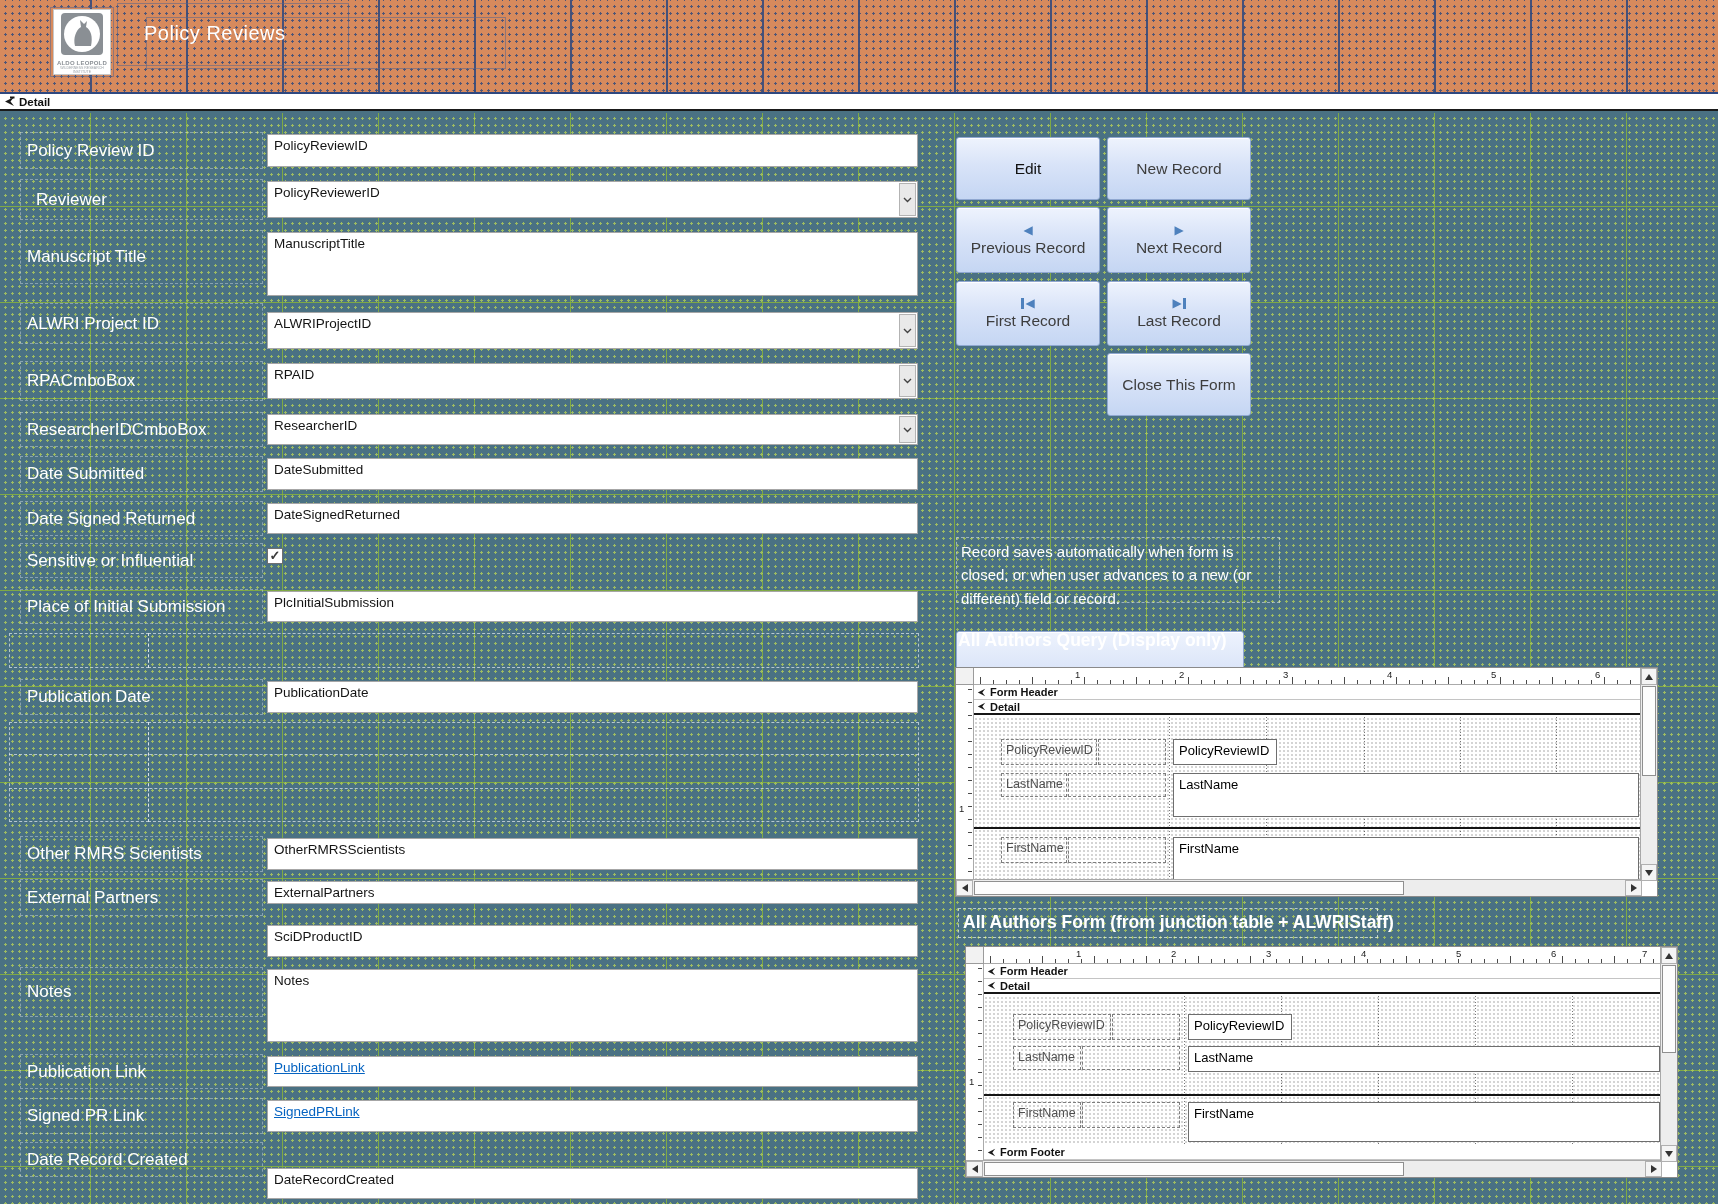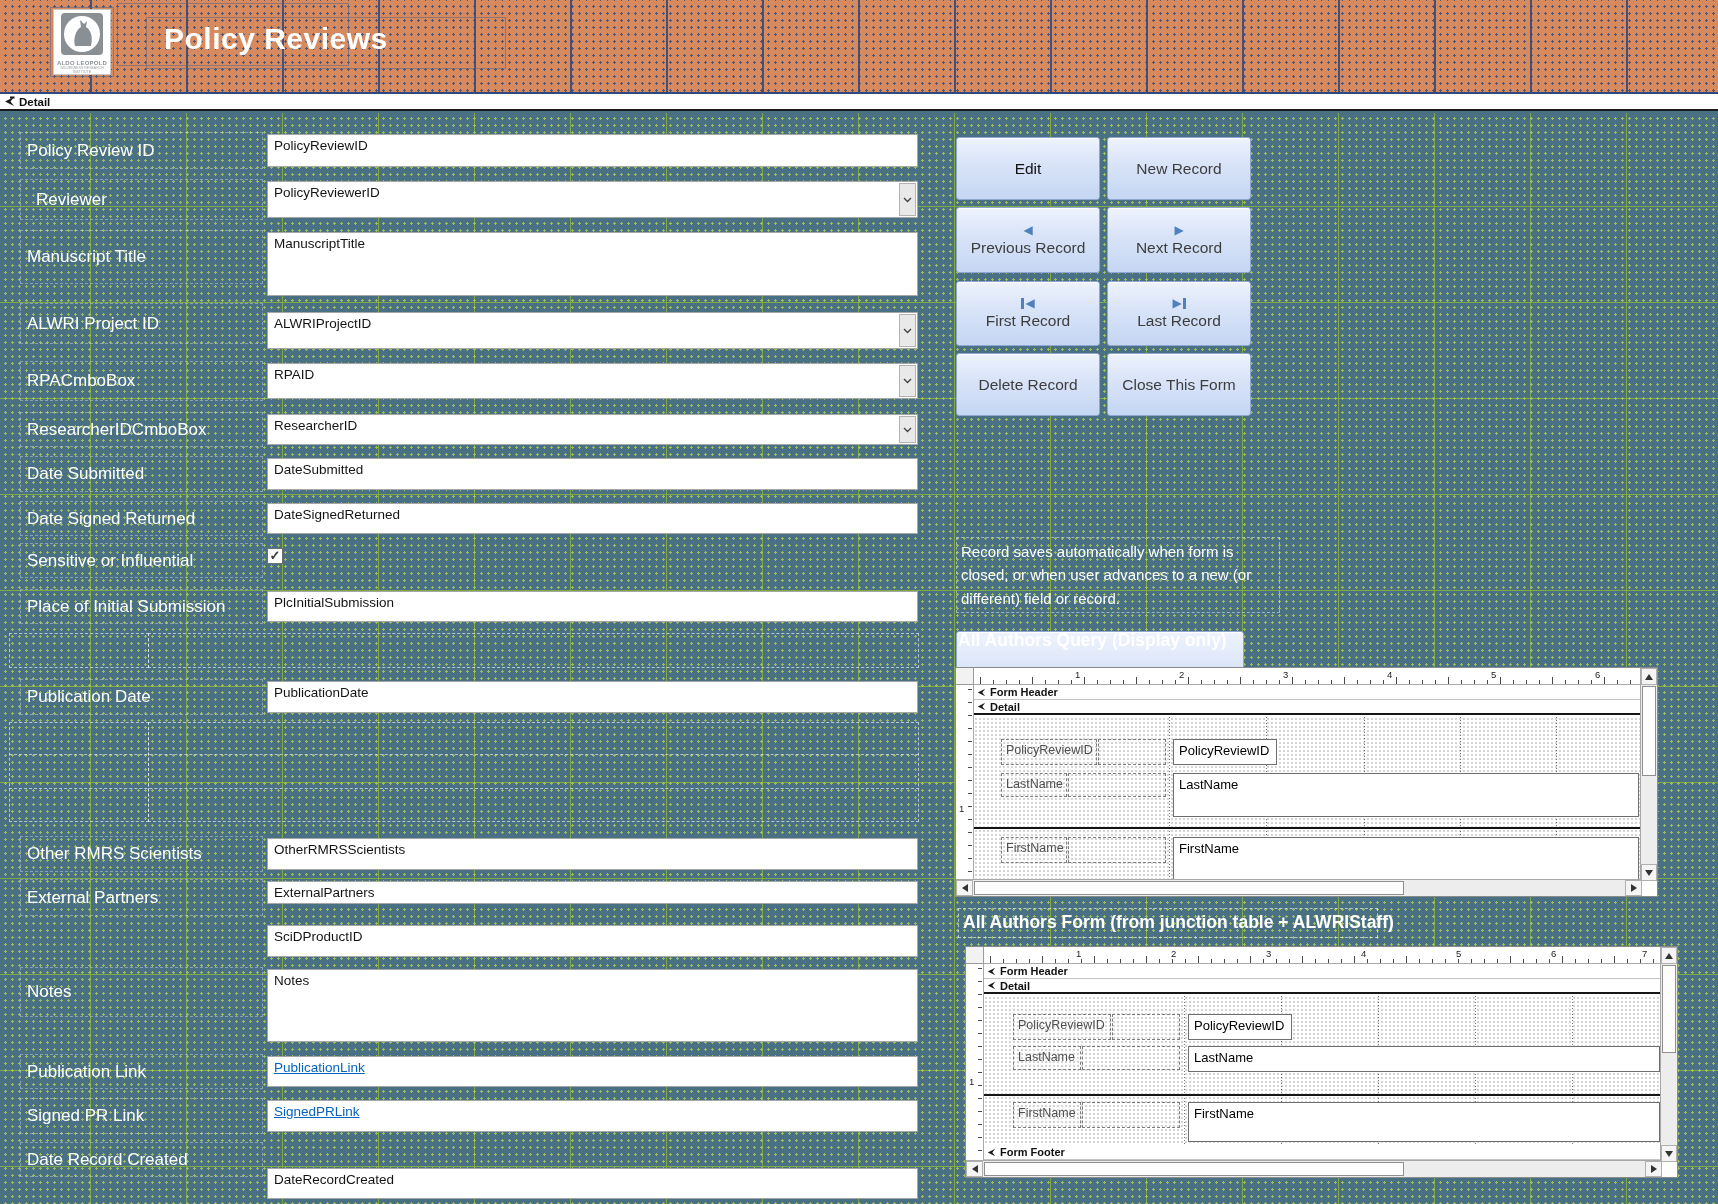--- a/index.html
+++ b/index.html
@@ -9,21 +9,21 @@
   
   #hdr { position:absolute; left:0; top:0; width:1718px; height:94px;
     background-color:#D78A5D;
     background-image:
       radial-gradient(circle, rgba(56,76,122,.85) 1px, transparent 1.4px),
       linear-gradient(to right, rgba(44,70,126,.85) 2px, transparent 2px);
     background-size:7px 7px, 96px 100%;
     background-position:2px 3px, 90px 0;
     border-bottom:2px solid #2E4880; }
   .hdr-outline { position:absolute; border:1px solid rgba(85,100,140,.55); }
-  #hdr-title { position:absolute; left:164px; top:22px; color:#fff; font-size:30px; letter-spacing:.5px; font-weight:700; }
+  #hdr-title { position:absolute; left:144px; top:22px; color:#fff; font-size:20px; letter-spacing:.5px; font-weight:400; }
   #logo { position:absolute; left:53px; top:9px; width:58px; height:66px; background:#fff; border:1px solid #c8c8c8; text-align:center; padding-top:2px; }
   #logo .l1 { font-size:6px; font-weight:bold; color:#8b9096; letter-spacing:.2px; }
   #logo .l2 { font-size:3.5px; color:#9aa0a6; }
 
   
   #detailbar { position:absolute; left:0; top:94px; width:1718px; height:17px; background:#fff;
     border-bottom:2px solid #1a1a1a; display:flex; align-items:center; gap:4px; padding-left:4px; }
   #detailbar span { font-size:11.5px; font-weight:600; color:#111; }
 
   
@@ -47,21 +47,21 @@
     font-size:13px; line-height:14px; text-align:center; color:#3c3c3c; font-weight:bold; }
   .dash { position:absolute; border:1px dashed rgba(240,245,250,.65); }
 
   
   .btn { position:absolute; width:144px; border:1px solid #8fa7d0; border-radius:3px;
     background:linear-gradient(#eef3fd, #d8e3f8 45%, #c5d6f3);
     color:#3d3d3d; font-size:15.5px; display:flex; flex-direction:column;
     align-items:center; justify-content:center; gap:3px; box-shadow:inset 0 1px 0 rgba(255,255,255,.9); cursor:default; }
   .btn .ic { color:#4E81BD; font-size:12px; line-height:12px; display:flex; align-items:center; gap:1px; }
   .btn .vbar { display:inline-block; width:3px; height:11px; background:#4E81BD; }
-  #note { position:absolute; left:956px; top:424px; width:324px; height:76px;
+  #note { position:absolute; left:956px; top:424px; width:324px; height:66px;
     border:1px dashed rgba(225,232,240,.55); color:#fff; font-size:15px; line-height:1.55; padding:2px 4px; }
   #openbib { left:956px; top:518px; width:288px; height:96px; font-size:15.5px; }
 
   .sec-title { position:absolute; color:#fff; font-size:17.5px; font-weight:600; }
 
   
   .sf { position:absolute; background:#fff; border:1px solid #8a8a8a; }
   .corner { position:absolute; left:0; top:0; width:18px; height:17px; background:#f2f2f2; border-right:1px solid #9b9b9b; border-bottom:1px solid #9b9b9b; }
   .rulh { position:absolute; top:0; height:17px; background-color:#fff; border-bottom:1px solid #aaa;
     background-image:
@@ -266,23 +266,20 @@
       <span>First Record</span>
       </div>
     <div class="btn" style="left:1107px;top:168px;height:65px;">
       <span class="ic">
           <span>▶</span>
           <span class="vbar"></span>
         </span>
       <span>Last Record</span>
       </div>
 
-    <div class="btn" style="left:956px;top:240px;height:63px;">
-        <span>Delete Record</span>
-      </div>
     <div class="btn" style="left:1107px;top:240px;height:63px;">
         <span>Close This Form</span>
       </div>
 
     <div id="note">Record saves automatically when form is closed, or when user advances to a new (or different) field or record.</div>
 
     <div class="btn" id="openbib">
         <span>Open Bibliography Form</span>
       </div>
 

